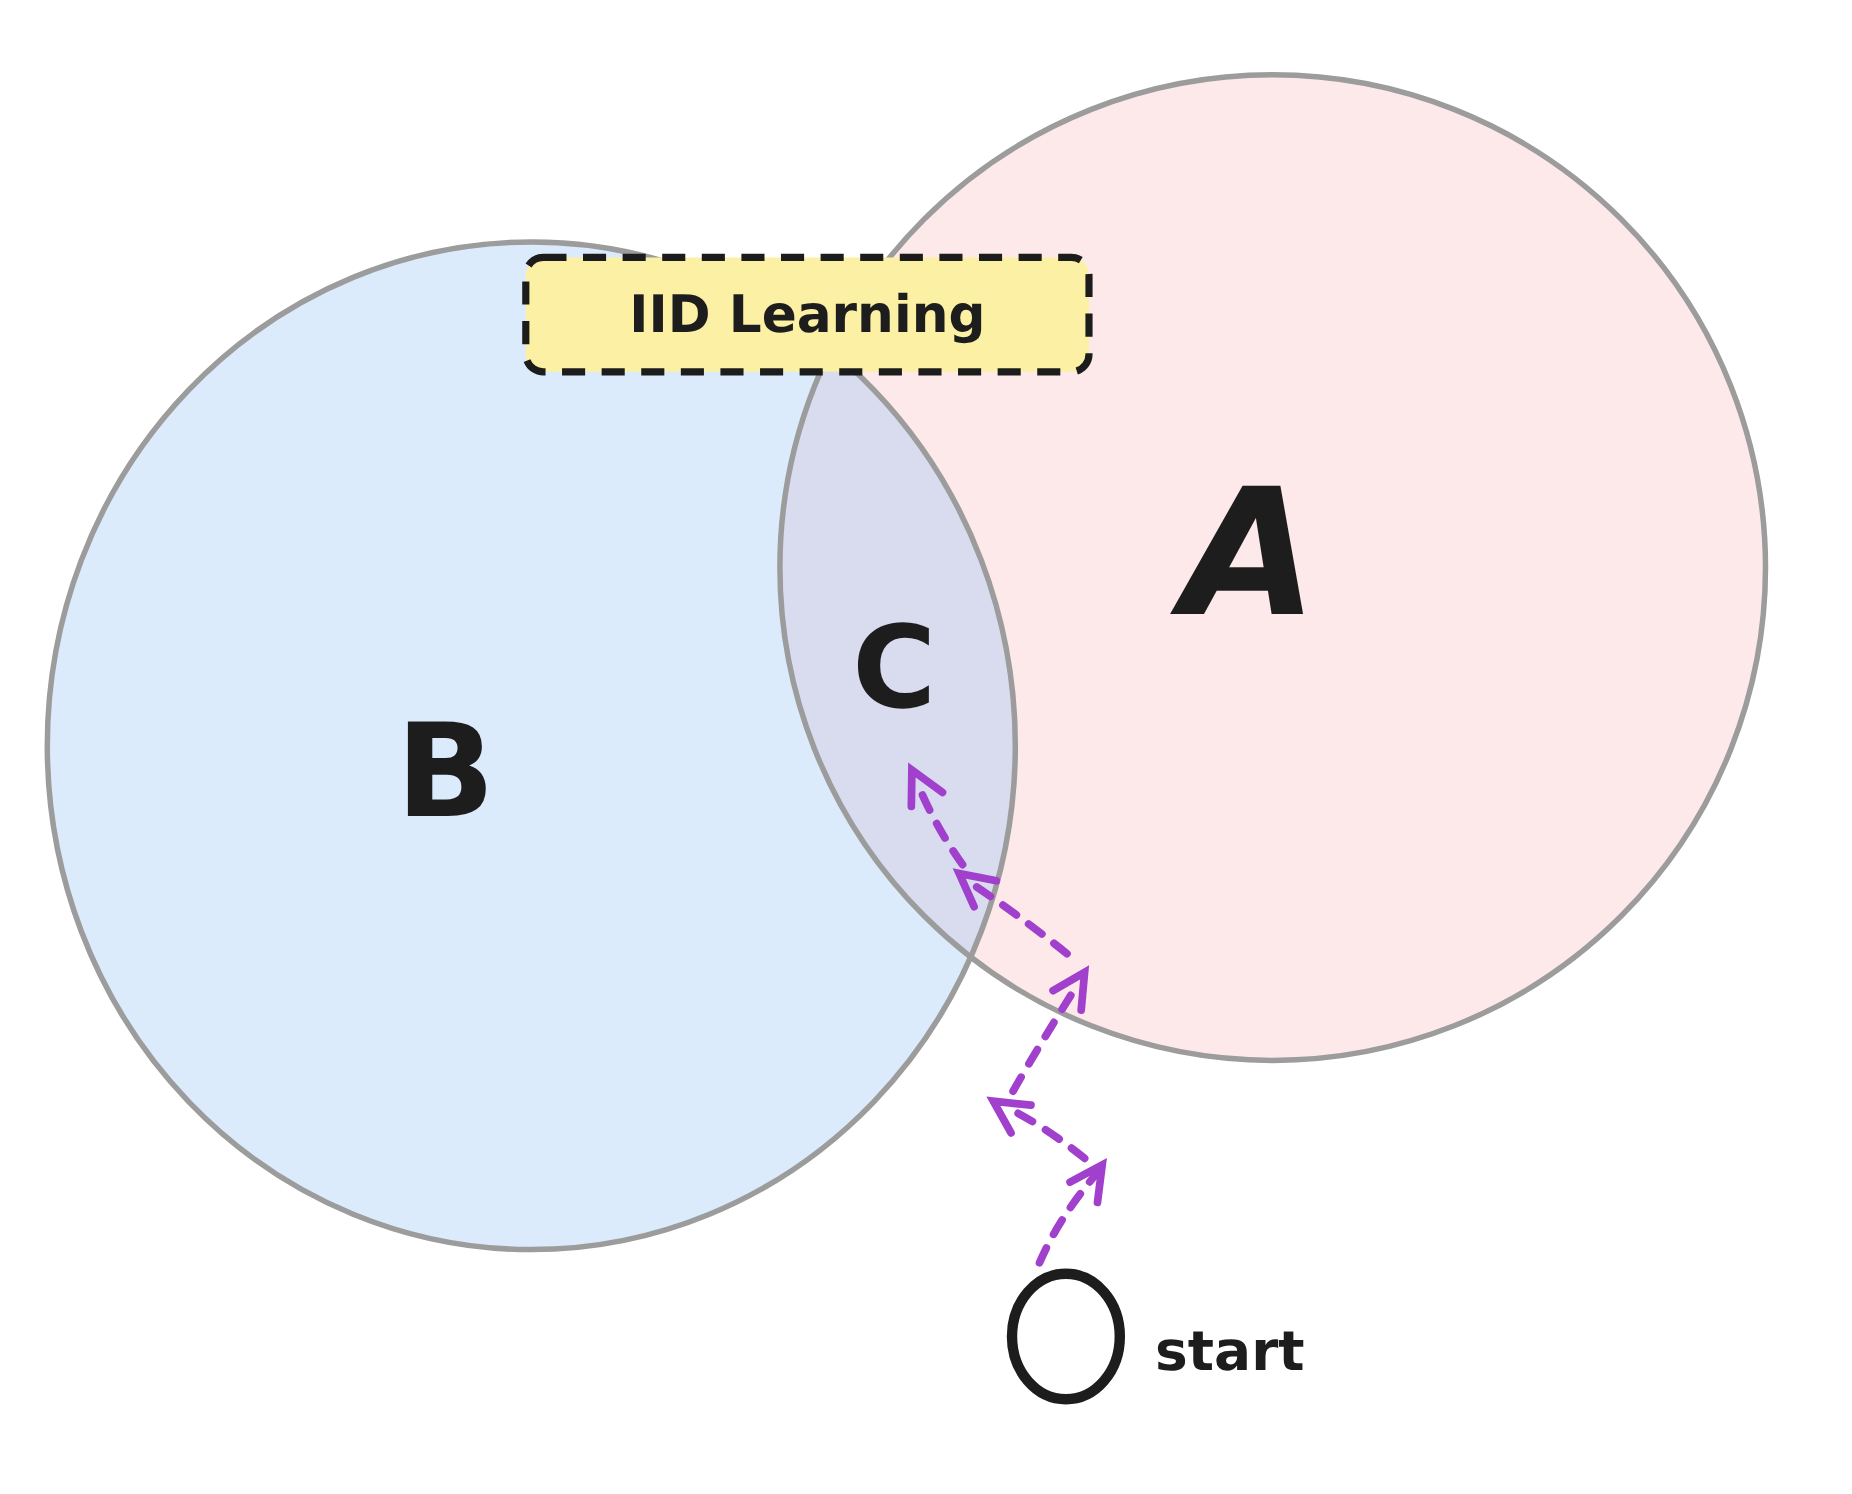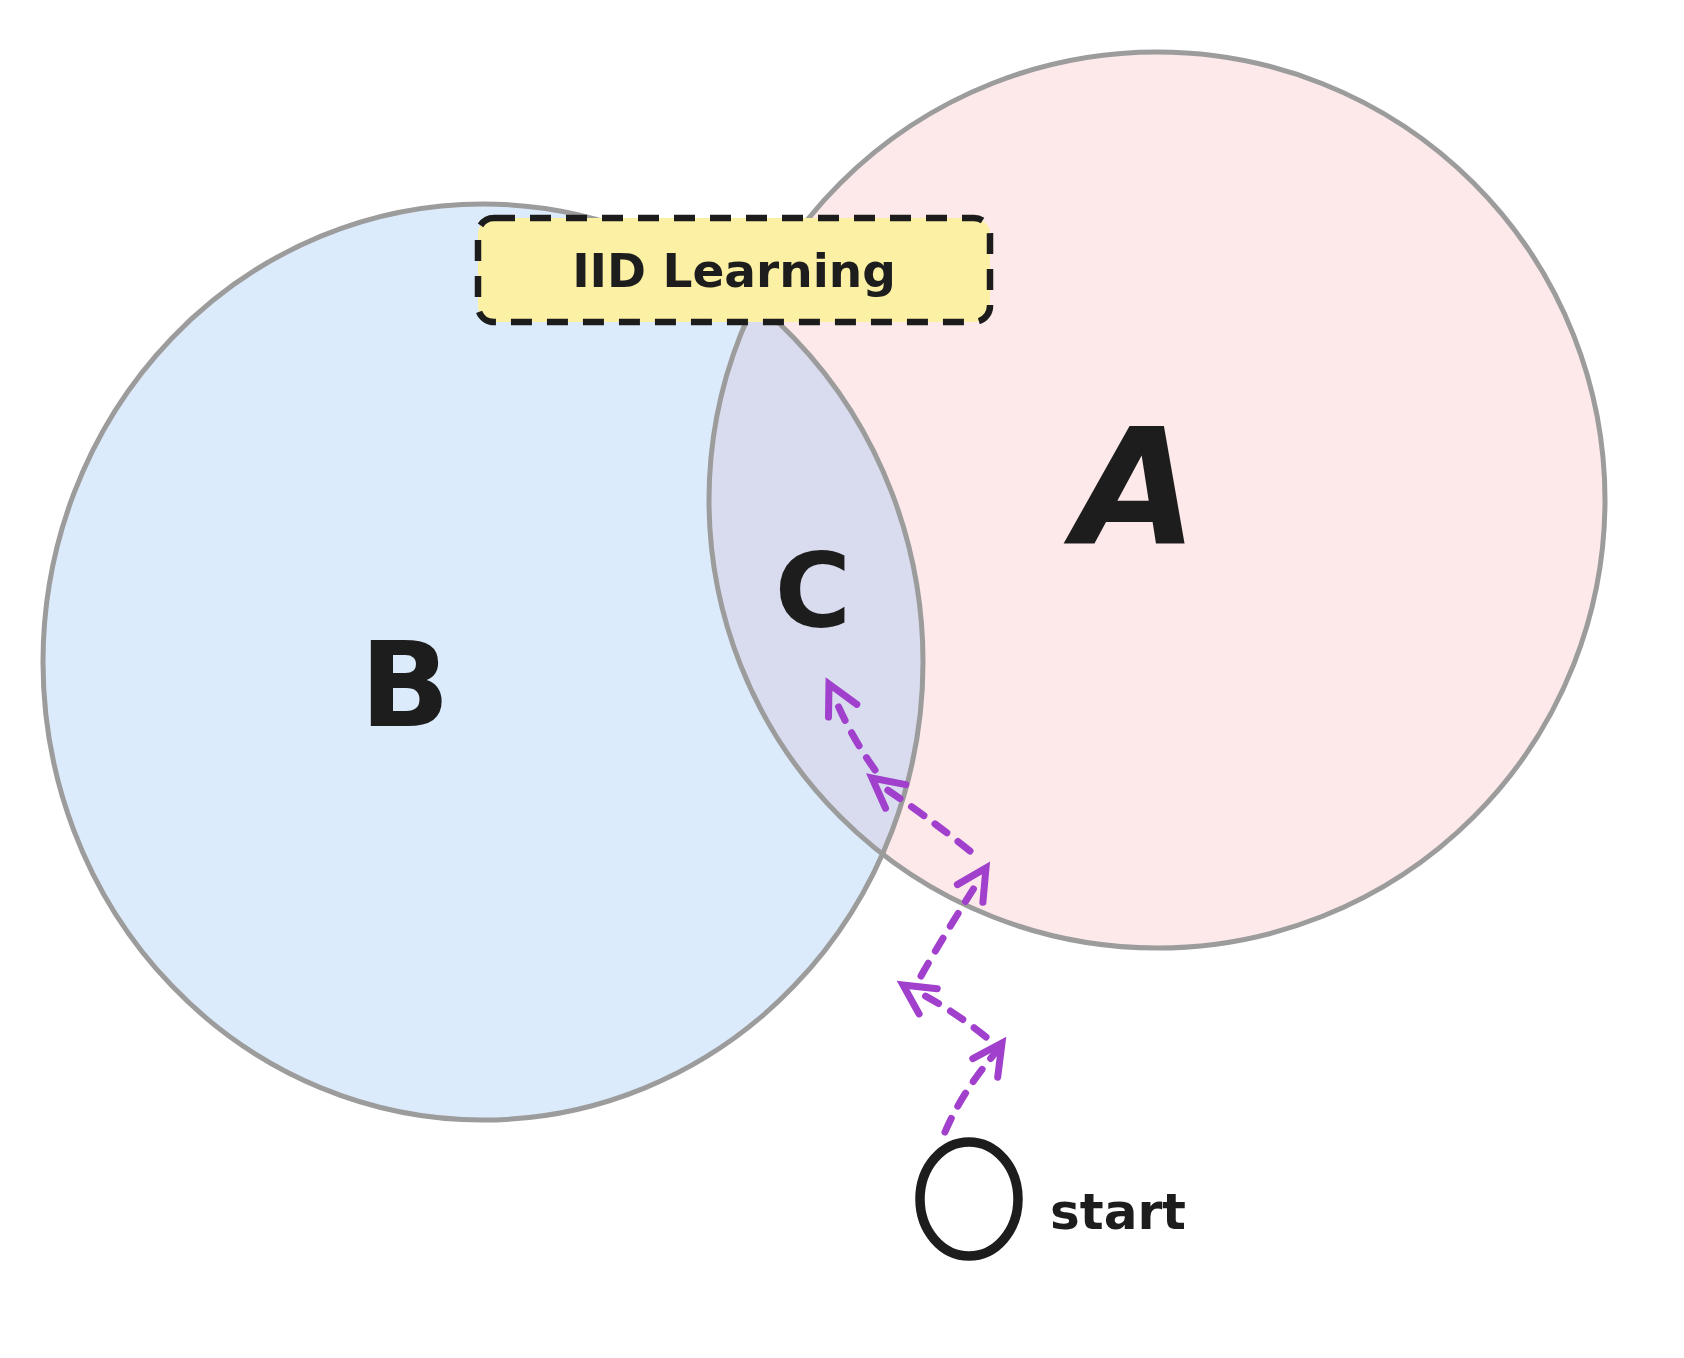--- a/index.html
+++ b/index.html
@@ -3,20 +3,21 @@
 <meta charset="utf-8">
 <style>
   html, body { margin: 0; padding: 0; background: #ffffff; }
   .canvas {
     position: relative;
     width: 1684px;
     height: 1268px;
     background: #ffffff;
     overflow: hidden;
     font-family: "DejaVu Sans", sans-serif;
+    margin-top: 16px;
   }
   svg { display: block; }
   .hand-text {
     font-family: "DejaVu Sans", sans-serif;
     fill: #1d1d1d;
   }
   .set-letter { font-weight: 700; }
   .letter-a { font-style: italic; }
   .title-text { font-weight: 600; }
   .start-text { font-weight: 600; }

